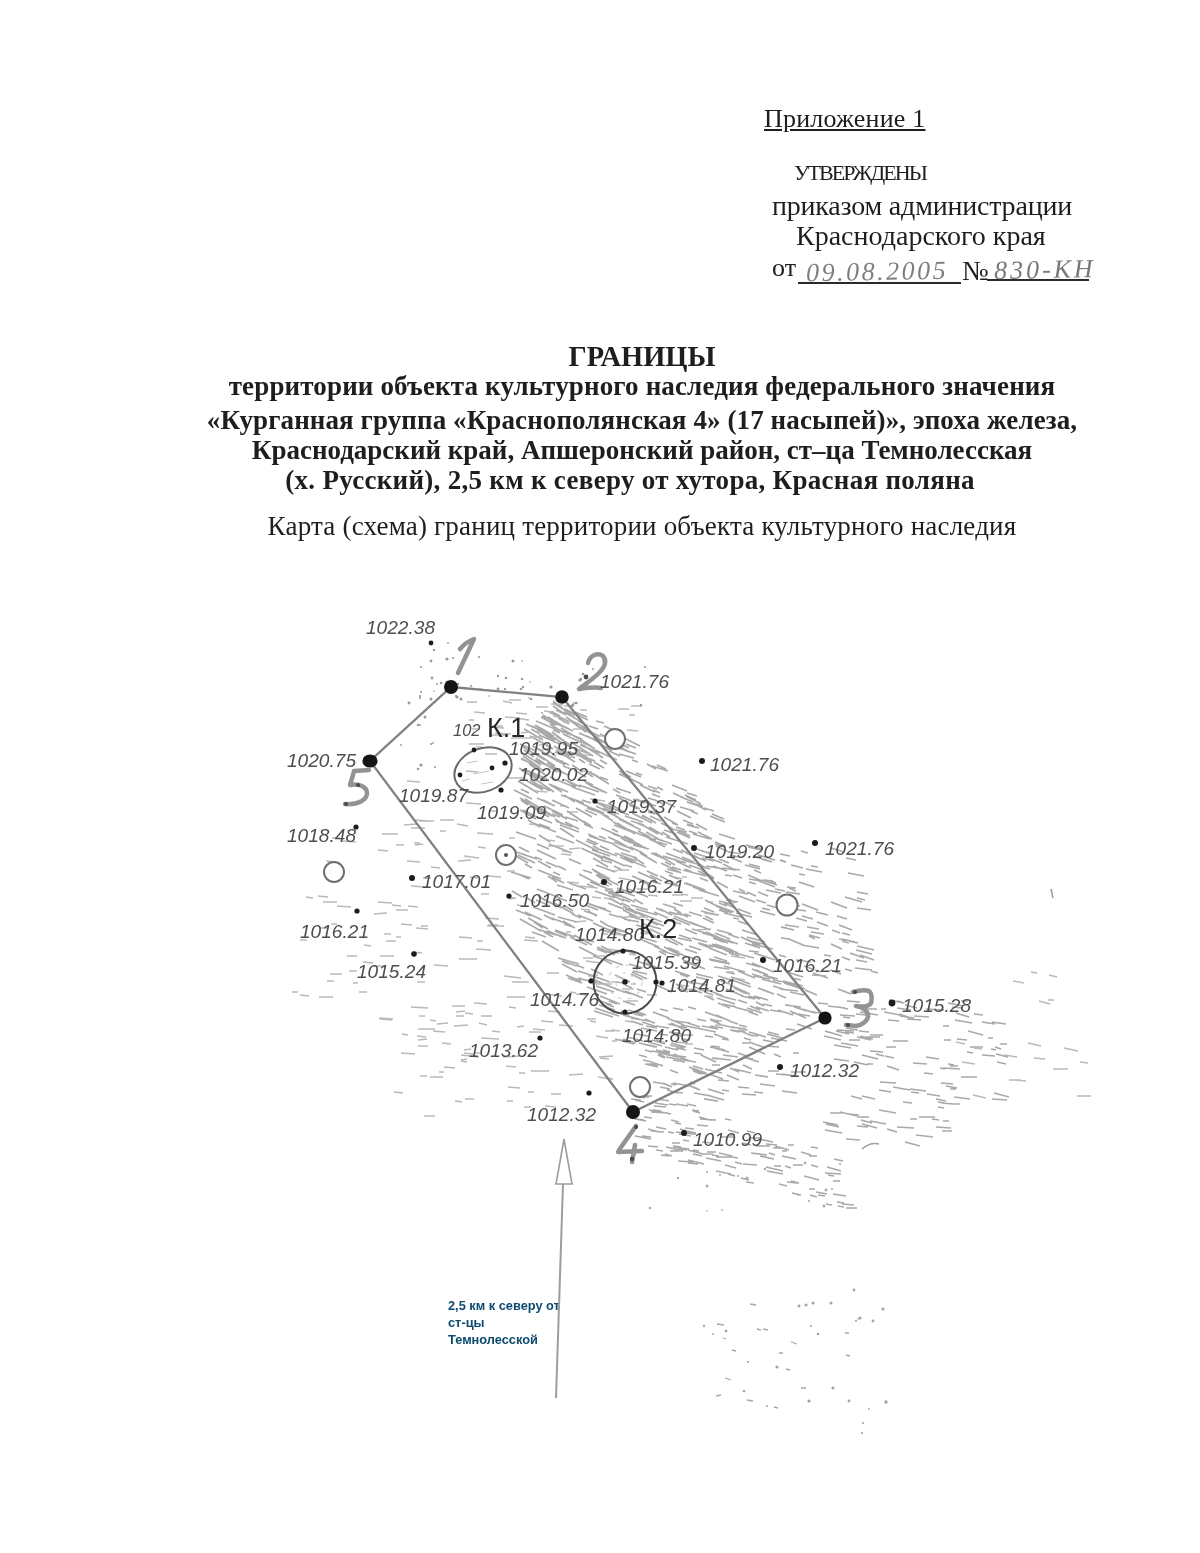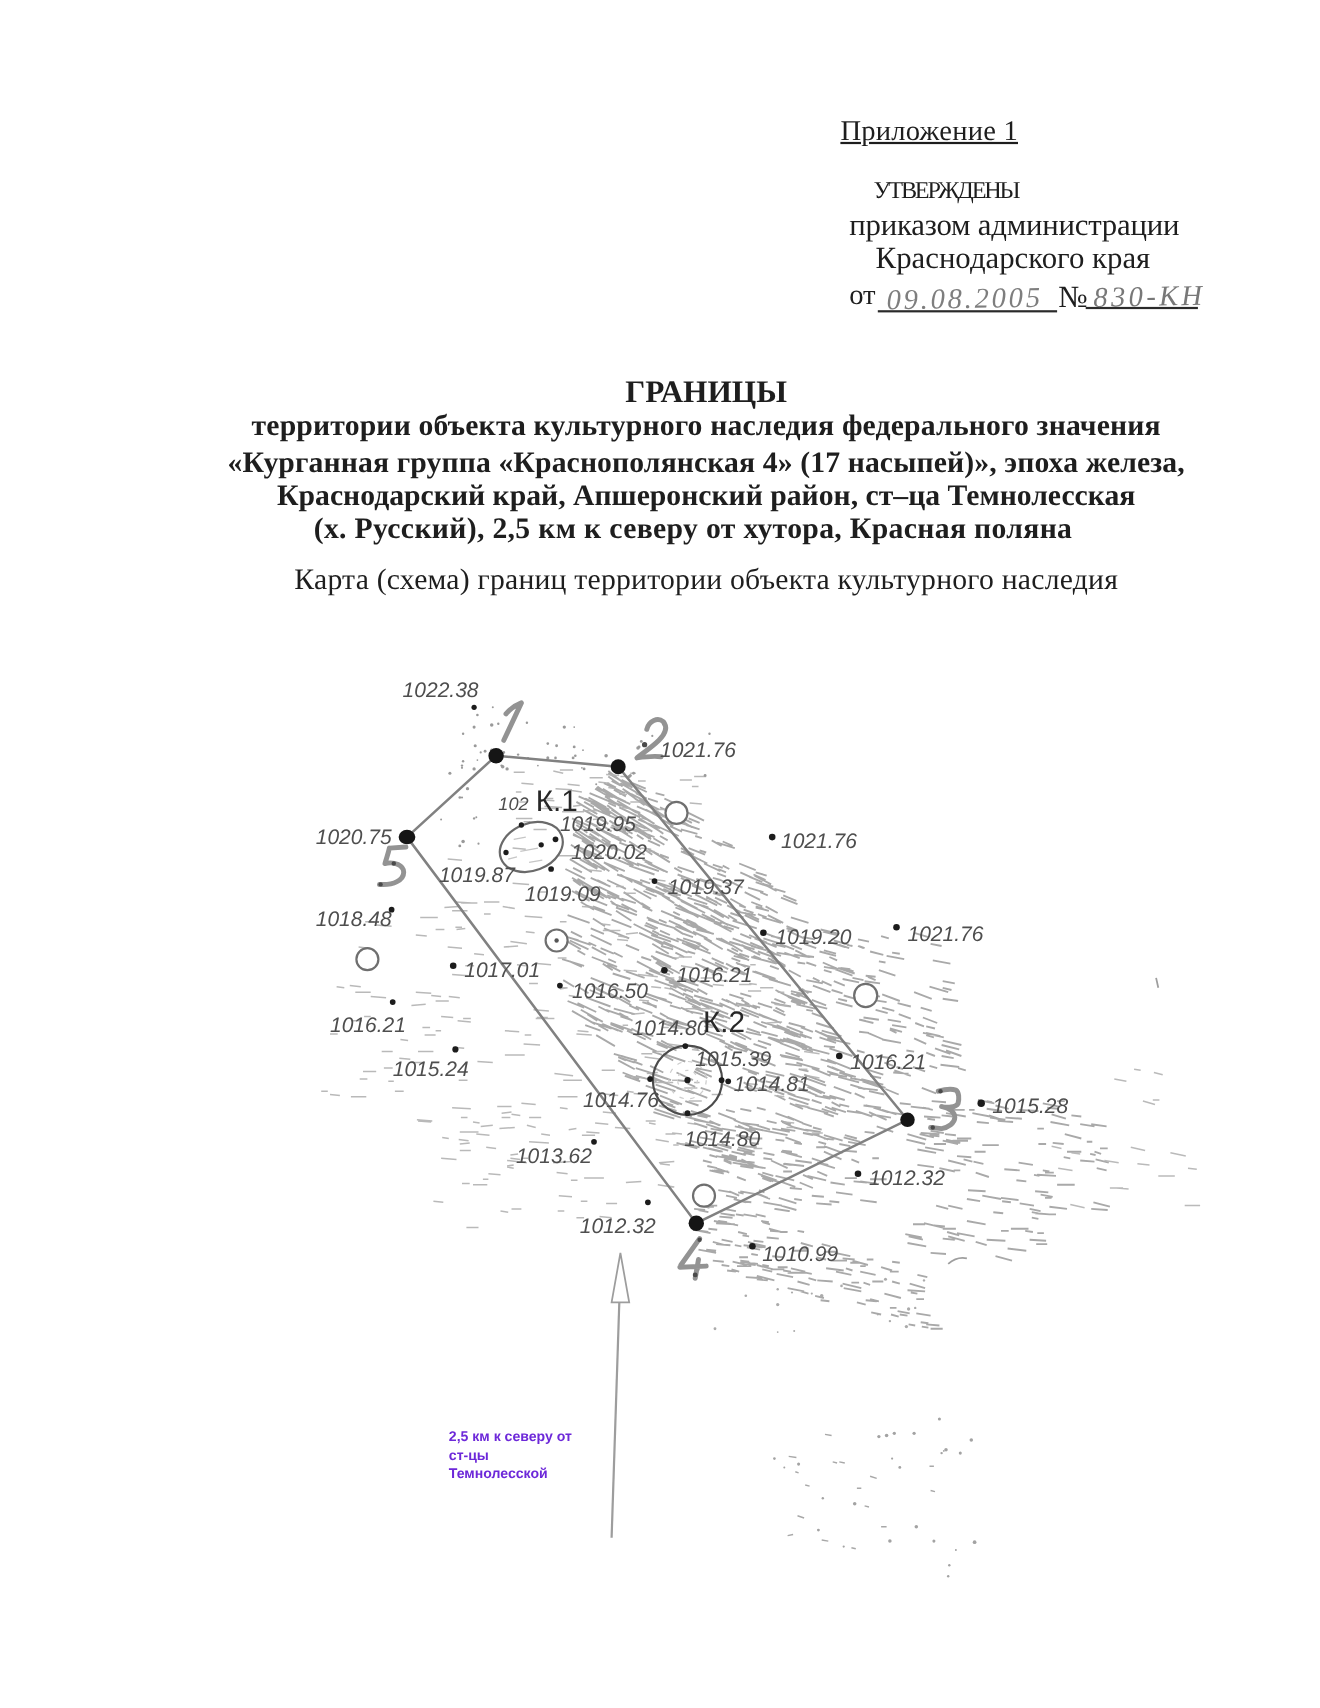--- a/index.html
+++ b/index.html
@@ -15,21 +15,21 @@
 <div class="t" style="left:962px;top:255px;font-size:28px;">№</div>
 <div class="t" style="left:987px;top:252px;width:102px;height:27px;border-bottom:2px solid #2a2a2a;"></div>
 <div class="t" style="left:806px;top:257px;font-size:26px;font-style:italic;color:#7e7e7e;transform:rotate(-1deg);letter-spacing:2.5px;">09.08.2005</div>
 <div class="t" style="left:994px;top:255px;font-size:26px;font-style:italic;color:#787878;letter-spacing:3px;transform:rotate(-1.2deg);">830-КН</div>
 <div class="ttl" style="top:341px;font-size:28.5px;">ГРАНИЦЫ</div>
 <div class="ttl" style="top:371px;font-size:27px;letter-spacing:0.15px;">территории объекта культурного наследия федерального значения</div>
 <div class="ttl" style="top:405px;font-size:27px;letter-spacing:0.1px;">«Курганная группа «Краснополянская 4» (17 насыпей)», эпоха железа,</div>
 <div class="ttl" style="top:435px;font-size:27px;">Краснодарский край, Апшеронский район, ст–ца Темнолесская</div>
 <div class="ttl" style="left:30px;top:465px;font-size:27px;letter-spacing:0.3px;">(х. Русский), 2,5 км к северу от хутора, Красная поляна</div>
 <div class="ttl" style="top:511px;font-size:27px;font-weight:normal;letter-spacing:0.2px;">Карта (схема) границ территории объекта культурного наследия</div>
-<div class="t" style="left:408px;top:1297px;font-family:'Liberation Sans',sans-serif;font-size:12.8px;font-weight:bold;color:#6d28d9;line-height:17px;white-space:pre;">2,5 км к северу от
+<div class="t" style="left:448px;top:1297px;font-family:'Liberation Sans',sans-serif;font-size:12.8px;font-weight:bold;color:#0c4a6e;line-height:17px;white-space:pre;">2,5 км к северу от
 ст-цы
 Темнолесской</div>
 <svg width="1200" height="1553" viewBox="0 0 1200 1553">
  <g stroke="#a4a4a4" stroke-width="1.7" fill="none" opacity="0.95">
   <path d="M625 816L643 822M656 908L663 911M553 730L560 733M564 924L573 927M597 1000L612 1005M808 1011L825 1014M593 751L603 758M552 800L569 808M700 878L708 881M683 960L694 964M638 872L656 880M560 828L574 837M710 960L730 964M572 914L581 918M534 738L553 749M747 1008L762 1013M650 929L668 938M600 921L607 925M594 1011L613 1017M577 894L583 897M600 760L607 764M578 754L590 762M554 746L569 756M660 1052L670 1055M533 907L555 915M589 772L599 777M684 914L691 916M579 874L600 885M612 929L629 933M689 1067L706 1073M614 866L622 870M578 721L588 726M648 812L655 814M567 752L573 757M704 908L714 912M639 823L658 834M622 899L630 902M613 834L634 841M520 744L536 751M701 870L714 878M694 1048L704 1050M534 808L549 817M617 823L635 834M674 1055L690 1061M565 817L578 821M558 718L569 724M749 1047L765 1054M763 1040L773 1042M593 774L609 784M716 1015L730 1021M536 758L557 772M695 987L704 991M537 889L560 898M537 929L556 935M581 744L602 757M525 799L547 812M583 870L592 873M727 1075L739 1080M555 930L575 937M596 806L606 811M583 821L591 826M593 858L608 867M548 931L562 937M697 865L710 869M531 729L540 734M677 988L688 992M604 960L612 964M593 801L612 810M603 958L623 965M654 946L667 952M609 898L622 905M623 1015L642 1020M578 978L597 983M563 766L571 769M536 753L555 766M537 798L555 806M663 1083L672 1087M597 874L618 885M565 780L581 787M579 785L599 792M651 922L658 925M659 951L666 955M639 1055L647 1057M532 746L543 751M547 931L566 938M520 810L536 819M581 727L599 736M519 768L536 779M530 773L537 778M635 877L649 885M616 795L632 801M583 743L591 746M601 828L620 836M670 876L682 879M625 776L643 785M561 795L584 803M718 1003L730 1008M596 875L612 885M538 896L555 905M625 865L632 867M535 760L546 765M524 769L545 781M607 812L618 817M566 780L576 787M743 1065L752 1069M599 836L606 839M621 903L630 907M556 710L564 714M575 712L587 717M642 940L659 947M631 1021L643 1025M797 1024L812 1029M523 747L545 760M646 1020L655 1023M579 947L597 956M593 980L609 986M623 774L631 777M527 781L543 790M633 971L647 974M669 1032L682 1036M724 913L741 917M563 734L582 743M623 1039L636 1043M593 923L611 931M722 910L731 912M714 967L729 969M561 728L579 739M699 943L713 947M665 857L686 863M693 1111L700 1113M645 1064L658 1067M519 847L529 852M550 777L574 787M705 1012L722 1018M522 854L537 859M542 716L557 723M572 765L583 772M526 724L549 734M705 1069L722 1073M603 856L625 866M601 860L612 863M530 780L540 787M596 802L612 807M528 918L548 929M600 996L620 1004M742 930L758 935M673 1008L683 1010M787 1005L799 1007M538 870L561 879M692 938L707 942M594 762L604 768M660 876L679 886M663 856L673 859M642 816L652 820M589 975L607 981M601 886L613 891M557 729L582 739M606 925L626 932M603 808L616 814M694 1093L711 1096M530 736L552 748M717 882L728 888M659 1053L678 1057M580 740L595 749M709 1074L723 1079M611 904L618 907M518 855L535 863M575 753L592 763M587 736L602 744M633 845L649 849M576 840L598 851M730 1030L739 1032M718 1080L729 1081M602 930L615 934M613 1012L623 1014M592 850L610 856M670 1032L683 1034M771 1038L787 1041M539 835L550 842M669 875L678 879M610 1013L619 1016M516 852L526 855M552 732L572 747M615 1039L634 1044M516 832L536 839M685 949L697 953M609 751L620 756M792 1013L810 1016M542 899L562 908M550 735L562 743M572 787L595 795M558 917L577 922M565 709L588 720M636 1034L648 1036M730 1068L739 1072M612 829L618 832M713 1058L731 1060M567 811L588 825M630 847L643 853M778 1010L793 1015M671 1043L686 1047M595 838L614 844M539 824L550 828M544 732L555 740M660 1087L670 1089M550 756L569 765M576 808L592 817M641 1028L657 1031M741 996L755 999M729 953L739 956M523 810L539 818M532 932L546 937M681 1025L701 1029M574 935L592 945M561 725L569 729M734 1069L751 1073M729 1021L738 1024M794 1007L807 1011M582 800L591 803M556 836L574 843M549 712L568 721M615 816L634 826M574 722L588 729M719 910L728 913M633 857L644 864M569 859L581 864M653 1082L665 1084M728 950L734 953M563 921L575 928M665 862L671 865M609 1001L617 1004M594 871L603 875M576 965L584 968M643 1060L652 1062M676 1104L688 1106M749 1032L766 1037M754 976L770 979M551 918L571 925M576 801L591 808M574 749L592 761M539 735L560 744M764 975L778 979M685 929L697 934M585 905L598 910M537 730L553 737M656 1026L669 1028M674 859L683 863M555 752L571 758M716 906L732 913M689 865L703 870M790 1011L806 1018M645 1019L654 1023M558 958L579 964M645 1050L652 1052M735 953L754 958M756 970L768 975M589 785L604 792M566 717L575 723M621 1011L629 1015M550 766L568 775M714 1034L728 1039M514 790L532 799M731 977L750 984M554 896L567 901M747 937L765 942M595 1008L610 1013M648 798L655 800M665 939L678 945M577 754L595 761M552 712L560 716M556 821L572 827M664 947L672 951M613 789L620 793M684 1060L696 1062M535 725L551 734M668 948L687 957M525 864L532 868M640 852L647 856M536 721L560 731M552 811L567 819M752 974L762 977M521 752L541 765M524 729L543 740M696 983L706 985M621 774L632 780M628 1010L644 1015M646 919L664 926M549 844L572 853M791 978L801 980M627 1037L643 1041M749 1012L758 1015M632 972L647 979M570 937L587 945M578 915L593 921M555 819L562 824M602 745L610 750M637 823L644 826M656 985L672 992M544 748L556 756M658 1055L665 1058M675 1092L683 1093M587 731L607 744M615 989L631 994M579 733L600 742M593 846L599 849M546 862L558 867M743 1057L759 1062M550 724L564 733M557 885L573 890M773 980L789 983M553 701L571 715M543 715L557 725M564 795L575 802M518 874L529 879M680 974L688 977M529 764L547 776M679 935L691 939M780 989L798 991M586 783L607 793M544 915L554 920M597 947L615 955M613 844L621 849M637 989L646 992M688 1007L696 1009M763 1004L772 1006M634 1014L643 1016M589 807L604 813M619 819L641 830M521 789L529 793M710 1096L724 1100M552 814L560 817M661 823L673 829M675 971L690 976M549 784L562 792M740 1031L753 1036M640 853L657 863M667 1018L684 1025M670 950L680 955M556 750L575 762M693 924L706 928M668 937L683 945M544 806L563 815M562 961L569 964M529 804L552 816M547 763L562 772M607 929L626 936M544 932L553 937M565 906L573 911M650 816L661 821M548 717L561 725M621 838L631 843M738 1053L747 1056M639 845L648 849M688 1023L700 1027M516 856L528 863M665 1047L678 1050M686 883L705 890M748 996L760 999M653 853L659 856M607 812L618 817M587 903L604 909M691 1086L698 1089M694 1071L703 1074M729 899L735 903M702 933L710 935M537 844L549 849M693 1071L701 1074M615 975L630 982M656 1040L665 1043M601 946L614 953M673 903L683 906M683 860L697 864M623 906L637 914M526 730L541 739M623 1001L635 1005M802 1009L815 1013M538 730L555 742M516 910L531 916M790 984L805 989M536 900L548 905M597 949L607 953M595 891L615 898M723 1004L736 1007M562 964L577 972M608 837L619 842M625 985L632 988M722 1039L729 1040M553 703L575 716M625 991L643 998M637 961L653 967M710 935L726 941M749 951L759 952M639 1043L655 1047M670 1045L684 1048M587 839L598 844M606 1004L614 1007M564 712L585 724M744 1038L751 1040M587 987L607 994M655 838L672 844M606 747L612 751M521 800L528 805M593 738L613 746M731 950L738 953M631 1018L648 1021M631 974L643 980M511 872L531 878M532 726L554 736M548 876L557 882M682 857L694 862M588 911L597 916M569 883L586 889M554 903L574 914M674 909L681 913M635 1011L646 1015M704 1099L717 1101M555 931L567 936M596 986L614 992M553 706L566 715M658 1054L665 1057M656 1050L670 1053M674 1054L688 1061M642 815L656 823M533 823L556 832M629 964L643 968M537 850L556 859M526 770L547 779M590 978L609 986M609 914L619 917M543 810L555 817M600 883L609 886M774 1054L781 1057M746 963L760 967M699 864L706 868M722 1025L735 1028M705 989L723 996M647 1064L657 1066M600 777L608 780M591 969L603 975M790 992L804 995M520 798L530 804M599 1005L615 1010M655 853L675 865M619 771L629 776M673 1083L690 1086M671 1023L685 1030M568 719L586 732M698 943L712 949M568 751L579 756M667 869L678 872M736 913L752 917M524 750L534 757M670 1070L678 1073M518 781L538 793M632 876L651 884M709 913L719 915M676 984L684 988M584 824L593 828M738 1000L747 1003M527 898L535 903M521 759L540 767M650 881L661 884M520 919L541 931M563 744L587 753M709 959L729 963M729 991L737 993M710 1019L719 1022M770 1010L783 1012M532 815L552 823M577 726L594 735M608 803L624 812M697 1019L706 1021M696 974L713 978M726 989L743 996M686 853L706 861M756 1002L764 1006M638 831L650 837M541 717L555 725M535 779L554 792M552 877L564 883M521 758L544 771M624 919L639 922M786 1029L795 1030M535 857L542 860M721 941L728 943M640 937L657 942M694 1053L702 1054M625 909L636 913M650 839L665 847M549 784L568 792M651 1062L663 1066M711 1020L722 1025M721 981L730 984M542 941L559 951M663 1050L670 1052M687 1104L696 1106M678 938L692 941M611 891L618 894M708 1089L724 1094M651 1051L669 1054M692 929L709 934M578 971L594 976M636 909L657 915M558 866L566 870M743 1057L753 1059M684 883L693 886M588 834L599 839M545 754L565 765M625 950L635 954M608 903L624 909M613 822L623 827M587 884L594 887M754 996L768 1000M512 891L522 897M595 750L617 760M556 736L569 744M571 742L593 756M574 770L586 777M606 985L624 992M653 1012L669 1018M668 1024L687 1028M787 972L803 977M562 961L577 966M648 1042L662 1046M617 890L635 896M590 882L603 887M652 1040L665 1044M584 781L593 785M699 890L719 896M666 1057L684 1060M554 934L561 936M640 929L659 938M568 978L582 983M689 957L701 961M525 912L542 920M562 750L575 758M590 975L610 982M589 904L611 912M593 956L602 959M705 1099L718 1101M701 1055L716 1062M739 1025L747 1027M630 916L639 919M646 963L657 968M724 903L735 908M553 872L560 875M701 1029L716 1032M619 916L630 921M566 975L581 981M580 745L600 753M577 737L592 747M616 982L624 983M718 976L734 981M586 772L593 777M667 920L681 924M523 756L539 767M595 906L606 909M690 1086L700 1090M734 988L747 994M565 960L575 963M721 948L731 953M583 939L594 942M627 829L649 838M693 887L707 892M662 832L670 837M624 836L633 840M619 774L637 782M543 800L551 804M763 975L775 979M752 969L762 973M534 922L543 928M664 882L677 886M709 948L727 955M624 840L641 846M773 986L786 990M538 861L551 868M669 912L682 915M528 820L540 827M550 767L562 773M633 799L645 803M539 785L550 791M692 1069L709 1075M579 759L585 763M689 946L701 950M709 945L727 950M705 916L713 920M660 1009L668 1011M589 764L600 769M555 723L573 731M702 1026L718 1029M584 911L597 915M676 1048L686 1050M705 1036L713 1037M534 782L543 789M745 943L760 948M646 1026L657 1028M749 1042L766 1048M642 1022L657 1027M536 748L550 756M785 1005L801 1007M816 912L828 915M857 898L865 900M725 875L732 876M758 855L772 859M749 864L760 867M848 873L864 876M733 891L748 894M793 909L806 911M799 882L814 887M733 869L740 870M722 868L736 870M780 854L790 856M770 859L775 860M857 908L871 910M857 892L868 894M780 860L785 862M845 897L862 902M811 866L818 867M720 909L728 912M739 896L755 902M738 909L751 914M763 859L772 862M766 890L781 893M748 847L761 850M831 902L847 908M787 887L796 888M801 851L808 853M782 927L787 928M781 860L786 862M837 916L847 919M756 900L766 903M762 880L777 885M846 858L856 860M799 874L805 875M759 881L775 887M839 925L852 930M831 848L844 852M758 892L768 896M806 869L822 872M719 859L729 863M726 900L738 902M775 889L785 891M731 858L742 862M733 918L739 919M791 865L803 868M621 853L637 858M719 903L727 906M637 912L655 919M741 937L758 945M586 841L596 845M750 1006L760 1010M750 941L763 944M585 810L597 815M712 944L729 951M730 985L750 994M598 849L617 856M683 962L697 965M687 981L695 984M715 905L734 912M581 848L592 853M624 837L639 846M636 799L656 806M614 842L632 849M676 861L691 868M689 963L696 966M666 853L687 861M752 944L773 949M713 938L723 942M738 971L755 978M609 807L629 815M719 901L732 904M663 904L676 908M587 808L595 811M636 925L646 928M717 930L732 934M624 858L646 867M785 983L805 989M717 998L735 1004M661 863L681 873M734 1007L753 1012M714 957L727 961M689 912L702 916M612 895L624 901M649 839L659 843M565 822L579 829M701 911L709 913M651 853L667 860M758 988L774 994M619 798L640 809M628 889L648 897M602 814L613 821M664 830L676 834M728 934L739 938M669 948L679 952M686 981L694 984M704 992L713 995M617 841L633 850M762 979L781 984M706 932L718 937M602 809L619 814M647 871L658 876M698 871L714 879M784 983L802 989M673 849L683 853M746 939L760 945M673 918L690 925M703 918L714 923M693 964L705 969M690 989L702 993M651 936L659 938M660 909L672 915M777 994L786 998M616 788L631 793M705 900L717 906M632 813L652 823M648 810L659 815M756 1007L769 1011M724 966L745 972M589 836L607 842M631 905L648 910M629 908L645 917M642 835L656 840M646 832L662 841M605 890L621 896M592 853L603 859M696 977L709 980M643 924L661 929M690 922L710 930M596 865L615 872M752 963L774 972M666 837L688 844M560 825L579 832M629 805L638 809M615 893L635 902M783 981L803 986M738 921L749 925M683 870L706 876M617 888L632 893M614 825L632 832M600 846L609 850M650 875L662 881M592 869L610 879M658 842L667 845M594 810L609 817M681 850L697 857M674 916L696 925M724 997L736 1000M629 915L642 920M685 869L692 872M662 951L679 956M672 867L681 870M716 994L724 997M717 937L733 943M608 893L627 898M729 979L751 987M620 857L633 863M715 944L732 950M715 933L730 939M615 853L636 861M654 912L668 918M649 827L663 835M677 912L688 917M595 854L612 861M706 996L714 1000M634 899L643 904M631 821L644 825M726 972L735 974M623 910L637 917M652 918L662 922M714 937L725 941M665 871L673 874M619 848L630 852M727 940L738 944M754 953L775 960M627 838L642 846M704 808L714 811M787 903L800 906M811 932L824 934M850 953L864 958M687 824L694 826M796 918L807 921M812 975L826 976M715 842L725 846M702 858L714 861M713 866L727 871M712 814L724 819M781 938L790 939M610 745L617 747M785 925L799 927M778 911L792 913M698 832L712 839M839 939L851 941M589 726L598 729M681 797L693 802M730 855L739 857M804 966L812 969M657 765L666 769M715 844L725 847M817 922L828 926M610 730L620 734M745 865L760 869M663 801L675 807M694 853L710 858M612 734L618 737M842 933L850 935M830 970L841 974M762 908L770 910M832 930L840 933M624 738L640 746M693 834L710 839M786 892L800 894M600 734L609 738M754 870L761 873M842 957L850 960M779 955L786 957M687 825L699 828M619 743L629 748M789 888L796 891M805 990L817 995M673 793L684 798M856 950L872 954M749 882L756 884M655 800L663 804M857 946L874 950M672 823L678 825M680 807L694 811M636 773L642 775M753 856L768 861M749 879L761 881M615 747L628 751M691 811L698 814M626 771L641 777M824 955L831 956M842 939L855 942M624 750L636 754M730 852L741 854M652 766L668 771M706 866L724 869M709 858L722 863M648 786L657 789M604 726L613 730M849 941L858 943M739 889L745 892M657 787L663 790M747 892L756 896M809 936L815 939M845 969L852 971M653 790L660 793M695 804L703 806M664 817L678 825M716 846L731 853M781 927L794 930M796 960L811 962M693 803L706 810M802 904L818 910M813 973L828 978M748 875L762 881M831 944L842 949M860 955L874 960M652 794L660 797M719 834L735 839M760 911L775 915M789 939L803 945M710 816L725 822M677 811L691 818M596 721L604 723M809 935L820 938M687 802L702 807M764 880L773 881M776 905L791 910M619 754L634 758M647 764L656 769M640 785L655 792M696 824L707 830M871 971L878 973M746 845L763 849M701 851L711 853M619 746L629 752M677 830L690 836M608 739L624 746M683 820L693 824M723 864L733 869M671 829L687 832M767 905L781 909M815 970L821 972M686 796L701 804M632 760L638 762M689 831L697 834M802 916L813 919M838 989L851 994M677 832L690 838M672 785L687 791M807 927L819 929M842 941L849 943M687 793L697 796M818 1003L828 1004M856 960L867 962M626 744L636 748M855 968L872 970M697 849L711 854M685 795L696 800M733 875L742 878M676 827L685 830M770 881L776 883M802 945L819 948M870 1035L883 1035M954 1097L970 1099M841 1043L858 1046M936 1099L946 1101M885 1056L894 1058M857 1126L868 1127M942 1131L952 1131M834 1059L849 1061M941 1083L953 1084M870 1121L886 1124M851 1096L862 1099M936 1127L951 1128M950 1089L956 1089M932 1119L939 1120M860 1012L878 1015M967 1052L973 1053M970 1047L983 1047M849 1040L860 1040M919 1117L935 1117M845 1032L854 1033M880 1082L896 1083M861 1120L872 1123M830 1113L841 1113M897 1008L911 1010M926 1057L939 1059M862 1124L877 1128M995 1047L1001 1049M907 1019L921 1020M950 1066L958 1066M893 1041L908 1041M913 1063L927 1064M857 1037L871 1040M953 1104L960 1104M826 1124L839 1127M870 1051L883 1052M1000 1044L1007 1044M887 1129L897 1132M840 1015L855 1016M905 1142L920 1146M910 1119L917 1119M924 1073L933 1074M825 1130L842 1133M997 1062L1006 1064M847 1001L860 1002M889 1000L904 1003M905 1005L917 1008M834 1045L851 1048M911 1092L919 1093M982 1055L995 1056M846 1028L858 1030M938 1102L944 1103M952 1007L962 1008M941 1103L954 1104M943 1068L960 1069M926 1009L944 1010M862 1055L878 1059M938 1107L944 1108M828 1006L845 1008M862 1096L875 1099M988 1038L993 1038M956 1013L969 1017M857 1117L869 1117M840 1112L857 1116M823 1122L838 1125M910 1089L926 1091M839 1007L848 1009M897 1001L902 1002M906 1017L914 1018M899 1014L911 1018M884 1012L900 1015M974 1014L983 1015M955 1020L972 1023M961 1001L968 1001M946 1086L957 1088M893 1087L910 1090M948 1003L963 1006M897 1127L914 1128M903 1102L912 1103M886 1047L896 1047M994 1093L1009 1097M957 1039L967 1040M825 1031L842 1036M879 1110L896 1113M961 1077L977 1077M879 1090L891 1092M992 1022L1006 1024M916 1135L933 1137M837 1030L854 1031M824 1036L841 1040M854 1062L868 1065M866 1037L880 1037M860 1036L873 1039M927 1094L940 1096M881 1009L886 1009M888 1020L899 1021M992 1099L1007 1100M856 1014L866 1015M948 1064L954 1065M991 1049L996 1050M968 1031L983 1035M944 1040L951 1040M982 1022L995 1024M943 1026L949 1026M996 1054L1008 1057M861 1009L877 1009M846 1139L860 1140M849 1114L859 1115M914 1016L929 1017M876 1054L884 1056M859 1031L869 1032M940 1068L945 1069M943 1121L949 1121M900 1016L914 1018M843 1017L850 1018M867 1064L873 1064M887 1066L899 1070M836 1031L849 1034M826 1204L832 1205M833 1181L840 1181M809 1156L817 1156M828 1175L834 1176M721 1137L734 1137M699 1117L710 1120M658 1099L669 1101M635 1119L646 1121M679 1134L691 1136M666 1147L679 1150M811 1165L818 1167M683 1140L689 1141M669 1104L676 1105M673 1147L689 1149M716 1157L733 1157M676 1132L693 1134M746 1182L754 1183M801 1152L811 1155M688 1163L698 1164M707 1152L716 1152M670 1151L683 1151M683 1132L696 1134M651 1112L668 1113M654 1106L666 1107M811 1147L818 1148M751 1153L767 1155M779 1184L787 1186M825 1173L841 1174M644 1096L652 1096M842 1204L854 1205M816 1192L827 1194M649 1110L661 1112M810 1195L817 1197M656 1150L663 1151M773 1148L782 1148M743 1164L757 1165M760 1156L774 1159M630 1118L644 1120M759 1139L773 1142M680 1129L687 1131M728 1174L735 1176M782 1156L796 1159M653 1110L661 1111M631 1099L641 1100M648 1129L659 1132M712 1155L719 1156M725 1119L731 1120M716 1171L731 1174M766 1167L783 1171M678 1149L687 1150M804 1176L819 1180M749 1138L760 1138M782 1151L787 1151M672 1143L680 1143M693 1150L699 1151M665 1154L672 1156M702 1142L712 1143M729 1135L735 1135M655 1103L668 1105M693 1154L702 1156M728 1130L739 1133M635 1100L644 1102M775 1146L789 1150M651 1131L664 1132M809 1189L815 1189M774 1166L781 1166M747 1131L755 1133M682 1130L696 1133M642 1136L651 1137M767 1171L783 1174M671 1120L679 1122M656 1111L671 1114M792 1193L801 1195M701 1154L713 1154M642 1097L649 1097M837 1202L844 1203M656 1127L666 1129M785 1166L791 1168M644 1117L652 1118M766 1144L777 1145M787 1182L797 1183M838 1206L844 1207M732 1157L738 1158M846 1208L857 1208M756 1146L770 1146M793 1165L803 1165M661 1155L669 1156M788 1145L794 1145M668 1132L674 1133M673 1147L682 1148M653 1111L660 1112M688 1150L703 1154M741 1178L749 1180M735 1162L742 1164M678 1161L693 1162M697 1125L708 1126M834 1159L843 1161M673 1146L681 1147M725 1165L736 1168M635 1136L651 1139M827 1167L841 1171M685 1128L694 1129M700 1119L716 1120M719 1153L732 1156M688 1160L704 1164M791 1181L799 1183M769 1153L775 1155M742 1143L751 1145M818 1195L825 1196M833 1194L846 1196M648 1146L658 1147M706 1158L721 1161M675 1123L681 1124M692 1110L699 1111M638 1096L645 1098M714 1048L729 1052M693 1066L703 1069M782 1074L797 1076M732 1027L746 1029M723 1055L738 1057M749 1035L758 1036M791 1072L806 1072M649 1064L662 1065M710 1026L723 1028M766 1046L779 1047M767 1034L782 1038M710 1047L725 1050M675 1042L688 1043M673 1060L685 1062M667 1090L678 1093M768 1032L779 1035M760 1084L775 1086M675 1021L690 1023M782 1091L797 1093M730 1030L744 1032M712 1065L720 1065M712 1058L718 1059M644 1044L657 1047M683 1039L690 1040M738 1087L749 1088M755 1075L768 1077M690 1082L695 1084M793 1053L799 1053M768 1071L779 1071M742 1094L756 1095M683 1035L693 1035M742 1043L750 1043M658 1034L668 1035M671 1055L686 1057M722 1090L729 1091M739 1031L745 1031M754 1092L763 1093M711 1046L720 1047M671 1084L676 1085M776 1074L788 1075"></path>
  </g>
  <g stroke="#b2b2b2" stroke-width="1.4" fill="none" opacity="0.9">
   <path d="M592 897L601 898M504 976L521 978M411 886L426 887M512 982L529 982M508 898L515 898M587 1019L596 1019M487 926L504 926M459 937L472 938M488 876L501 877M561 854L571 855M464 1053L473 1054M454 1026L468 1025M382 834L398 834M415 845L423 844M545 994L562 996M503 1057L520 1056M477 833L493 834M466 803L481 804M519 1073L525 1073M407 781L420 782M404 825L417 824M531 1071L549 1071M481 894L489 894M606 1078L613 1079M419 821L434 821M396 937L401 937M481 1016L492 1016M583 958L593 958M596 1036L608 1038M411 828L425 828M380 1019L392 1020M379 1018L393 1019M507 997L525 997M600 1058L609 1059M464 856L479 858M559 1025L573 1026M452 1006L465 1006M417 1036L426 1037M590 799L605 801M411 1007L428 1008M517 905L523 906M560 806L567 806M581 909L590 910M547 973L559 973M547 840L555 841M461 1055L479 1057M476 949L491 950M481 1038L499 1039M490 811L497 811M535 791L547 792M550 815L560 815M437 1024L448 1023M402 1034L408 1035M485 918L499 919M461 1060L467 1059M567 812L578 812M457 824L468 826M562 851L570 852M586 961L601 963M525 937L535 938M401 1053L415 1054M548 846L564 846M599 1057L613 1056M509 899L516 898M488 925L498 925M509 1007L516 1008M580 886L598 888M412 952L422 953M507 871L515 871M407 861L420 862M594 984L612 984M524 940L538 941M459 959L477 959M439 1072L444 1072M509 838L515 838M569 978L586 980M611 982L616 982M392 905L401 906M507 778L524 778M517 1027L524 1026M418 1029L435 1029M442 1043L451 1044M604 898L610 899M569 1075L583 1074M440 820L454 820M598 1077L611 1079M529 824L541 825M464 1050L471 1049M414 820L429 821M416 928L428 929M477 941L483 941M478 847L486 848M569 849L580 848M470 877L478 878M533 1029L545 1030M728 972L734 972M574 922L586 921M634 917L648 917M605 889L613 889M725 991L732 991M567 882L579 883M588 976L598 975M619 878L631 880M652 891L662 892M682 877L687 877M602 934L608 934M685 1044L693 1044M680 901L692 901M637 889L648 889M738 1030L748 1030M648 895L658 896M704 913L717 915M647 886L653 886M681 989L696 990M570 992L576 993M617 870L629 870M622 989L634 989M612 1041L617 1041M576 994L587 995M590 1021L596 1022M631 984L636 984M625 1021L633 1022M723 1005L734 1006M734 978L745 980M596 956L605 956M629 954L636 955M610 953L620 953M681 894L688 895M699 990L709 991M605 1031L614 1031M611 934L624 935M647 995L657 995M623 917L636 917M691 898L703 898M677 985L689 986M611 871L617 871M731 956L745 958M707 902L713 902M704 996L713 997M607 949L621 951M713 1020L722 1021M618 1040L625 1040M611 1030L620 1031M715 1025L722 1025M697 930L711 929M640 933L648 934M566 932L571 932M626 1001L638 1001M672 895L683 895M668 914L682 914M618 709L629 709M509 700L521 700M563 722L570 722M505 717L520 718M469 744L484 744M497 726L503 726M596 736L609 736M539 745L548 744M490 727L504 728M553 716L560 717M495 733L511 734M469 720L474 720M467 702L477 702M544 711L554 712M631 706L642 706M516 738L531 738M516 713L527 714M503 701L512 703M472 729L480 729M511 738L521 738M629 715L635 715M573 729L582 729M491 735L505 735M521 733L528 732M627 730L638 731M536 707L548 707M580 710L587 710M564 706L573 706M551 704L563 705M474 712L485 713M565 734L573 735M530 737L543 737M515 718L529 720M573 703L578 703M588 774L595 774M575 750L585 751M466 771L478 772M556 761L563 761M583 755L591 755M476 747L482 747M485 754L497 754M583 771L592 772M568 753L579 754M559 752L571 752"></path>
   <path d="M384 934L391 934M408 906L418 907M319 997L333 997M431 867L440 868M326 861L335 862M374 914L387 913M417 982L425 982M347 956L357 956M378 850L388 851M373 966L386 966M349 971L357 971M396 910L408 910M323 902L337 902M330 974L342 974M396 845L404 845M434 965L448 966M364 945L371 946M306 897L313 898M327 981L334 981M319 928L329 928M378 902L392 903M292 992L298 992M421 926L428 926M423 878L431 878M386 941L396 941M300 940L307 940M380 956L394 956M440 831L446 831M332 838L340 838M337 906L351 907M414 843L420 843M342 841L356 842M458 861L471 860M359 992L367 992M300 995L309 996M363 962L373 963M318 896L328 897M401 924L412 925M331 924L337 924M353 983L358 983M506 1066L516 1067M433 1031L445 1032M444 1067L455 1068M418 1046L428 1046M465 1013L473 1014M529 1032L541 1032M430 1077L443 1077M420 1076L427 1076M474 1053L480 1053M492 1031L500 1032M479 1023L487 1025M508 1087L520 1088M456 1012L465 1011M541 1021L553 1022M456 1016L464 1016M551 1094L561 1094M474 1003L487 1004M461 1061L467 1062M548 1011L560 1012M418 1040L427 1039M419 1016L425 1016M430 1020L436 1021M524 1107L531 1107M528 1092L534 1092M545 1106L556 1107M394 1092L403 1093M507 1101L513 1101M455 1101L462 1102M424 1116L435 1116M465 1099L474 1099"></path>
   <path d="M1015 1080L1026 1081M1064 1048L1078 1051M1077 1096L1091 1096M1028 1043L1041 1046M1053 1069L1068 1069M974 1048L982 1049M1009 1080L1021 1080M962 1062L975 1064M956 1042L965 1044M1004 1055L1017 1057M1034 1058L1045 1059M973 1095L986 1098M1080 1062L1088 1063M1039 1001L1050 1004M1049 975L1057 977M1013 981L1024 983M1048 1000L1054 1000M1031 972L1037 973"></path>

